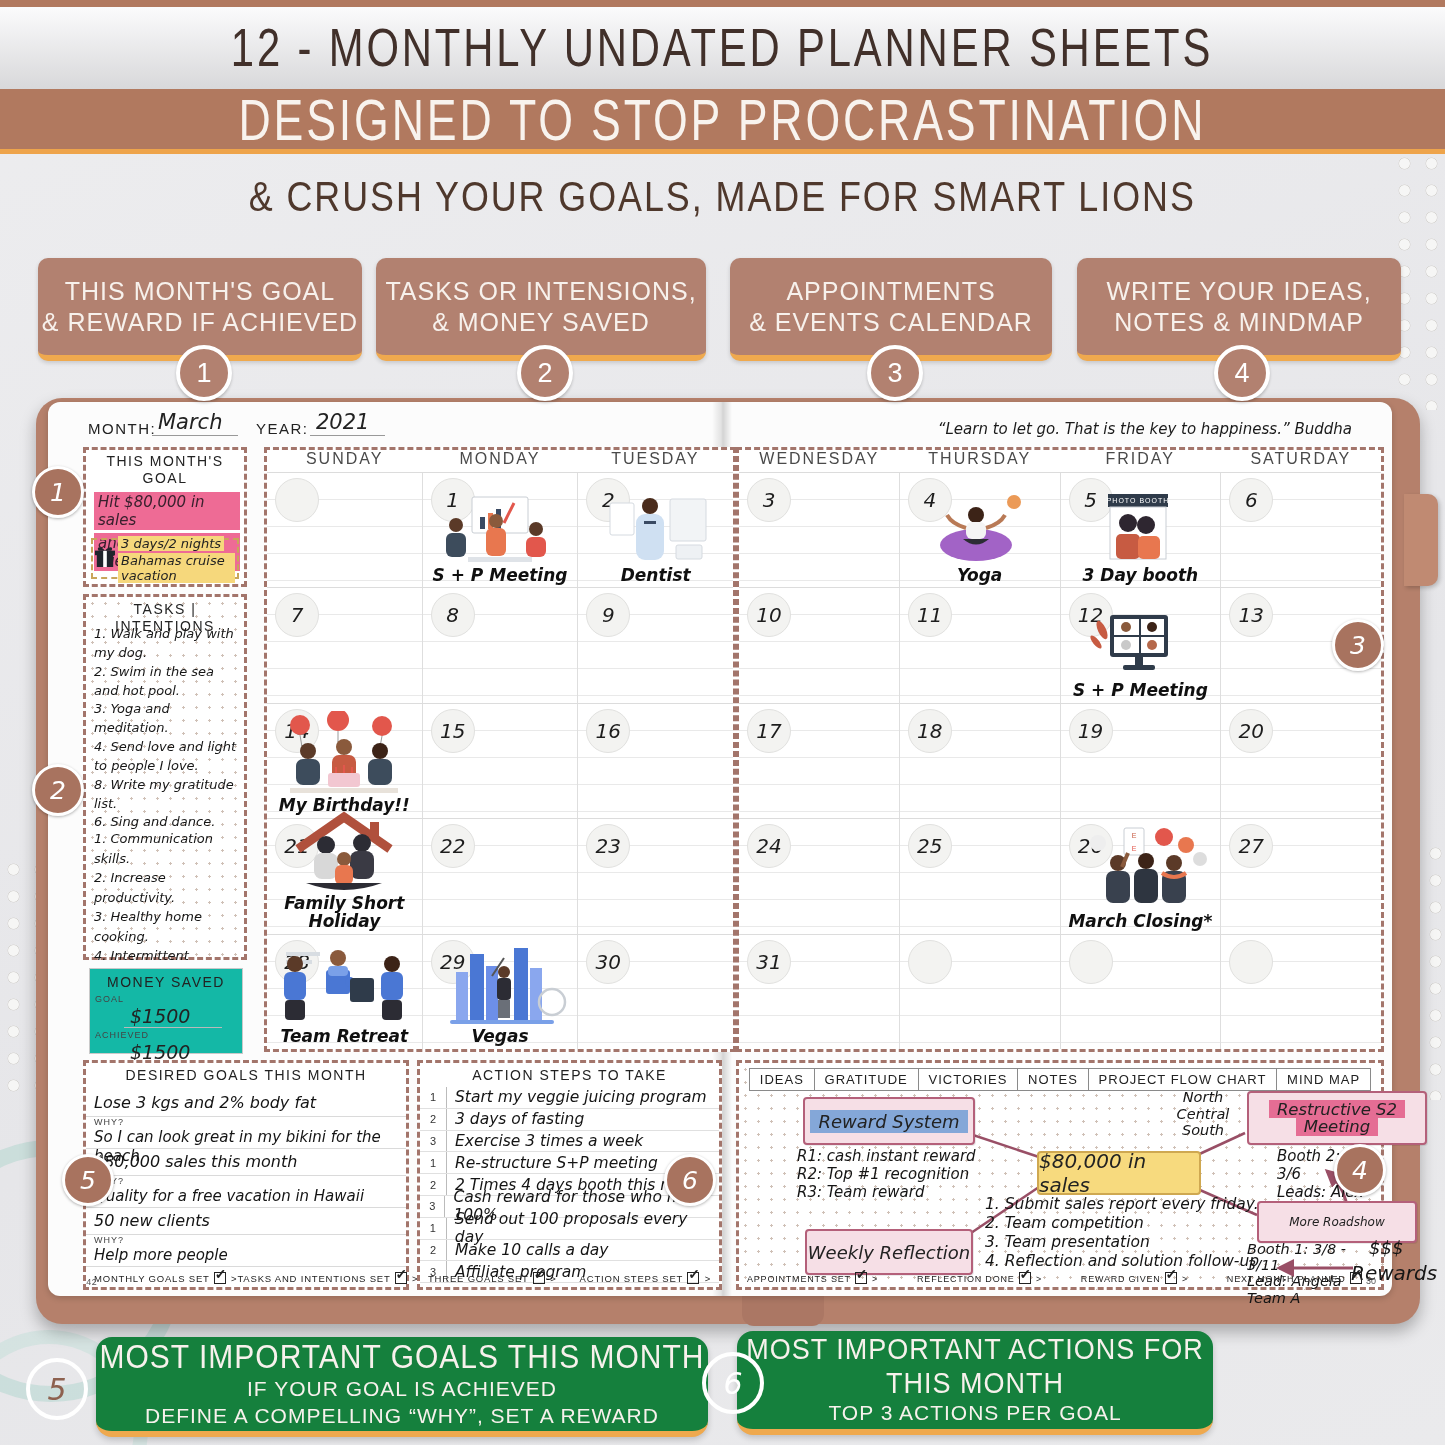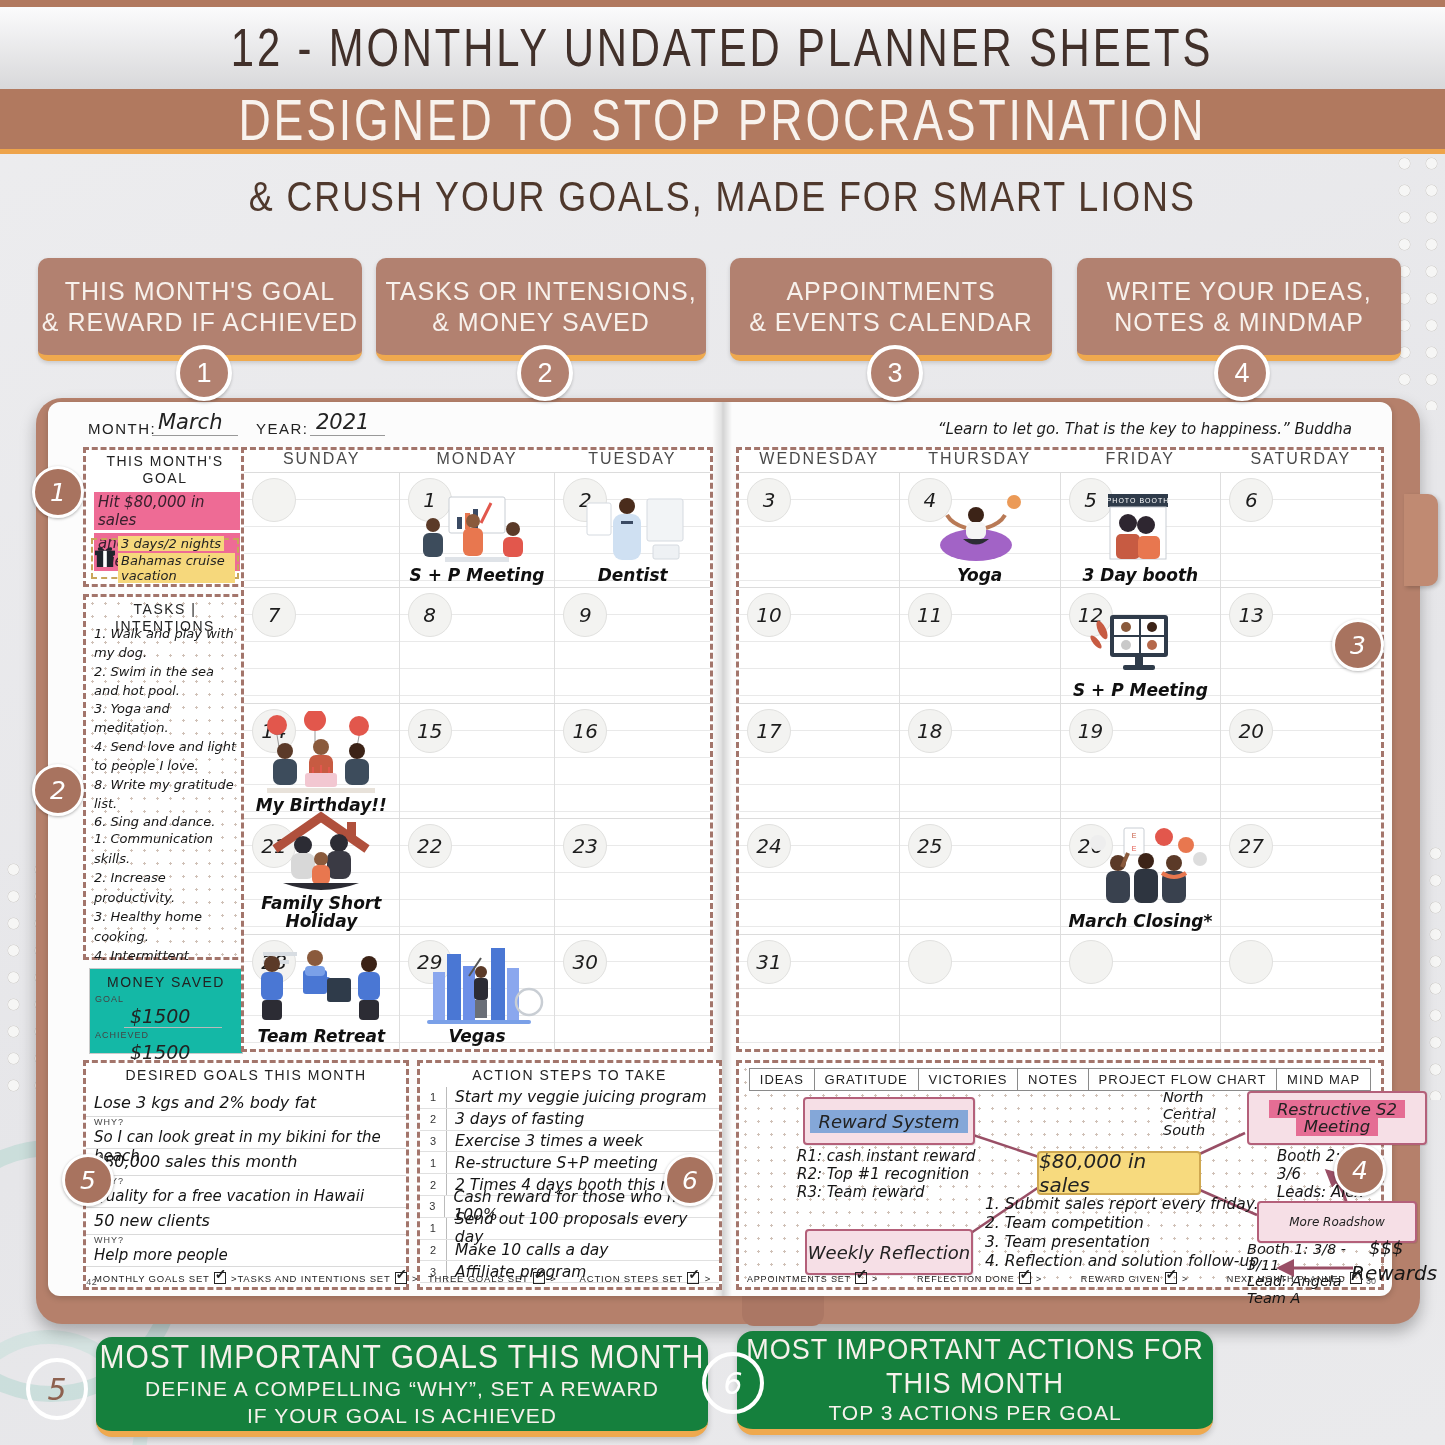--- a/index.html
+++ b/index.html
@@ -207,21 +207,21 @@
   </div>
 
   <div class="abs" style="left:41px;top:566px;width:152px;height:84px;border:1px solid #c9c9c9;background:#14b8a6;">
     <div class="sec-title" style="margin-top:5px;font-size:14px;">MONEY SAVED</div>
     <div class="tiny-label" style="margin:4px 0 0 5px;">GOAL</div>
     <div class="hand money-val">$1500</div>
     <div class="tiny-label" style="margin:1px 0 0 5px;">ACHIEVED</div>
     <div class="hand money-val">$1500</div>
   </div>
 
-  <div id="cal-left" class="abs box-dash cal" style="left:193px;top:45px;width:472px;height:605px;">
+  <div id="cal-left" class="abs box-dash cal" style="left:216px;top:45px;width:472px;height:605px;">
       <div class="cal-head">
         <span>SUNDAY</span>
         <span>MONDAY</span>
         <span>TUESDAY</span>
       </div>
       <div class="cal-body">
         <div class="cal-row">
           <div class="cal-cell">
             <div class="day-circle hand"></div>
           </div>
@@ -578,21 +578,21 @@
 
     <div class="mm-box" style="left:64px;top:34px;width:168px;height:44px;">
       <span class="mm-hl hand" style="background:#84a7d8;font-size:18px;">Reward System</span>
     </div>
     <div id="mm-rewards" class="mm-text hand" style="left:58px;top:84px;">
         <div>R1: cash instant reward</div>
         <div>R2: Top #1 recognition</div>
         <div>R3: Team reward</div>
       </div>
     <div class="mm-center hand" style="left:298px;top:88px;width:160px;height:40px;">$80,000 in sales</div>
-    <div id="mm-ncs" class="mm-text hand" style="left:424px;top:26px;width:80px;text-align:left;font-size:14.5px;">
+    <div id="mm-ncs" class="mm-text hand" style="left:424px;top:26px;width:80px;text-align:center;font-size:14.5px;">
         <div style="line-height: 1.15;">North</div>
         <div style="line-height: 1.15;">Central</div>
         <div style="line-height: 1.15;">South</div>
       </div>
     <div class="mm-box" style="left:508px;top:28px;width:176px;height:50px;flex-direction:column;">
       <span class="mm-hl hand" style="background:#e56d94;font-size:16.5px;line-height:1.05;padding-bottom:0;">Restructive S2</span>
       <span class="mm-hl hand" style="background:#e56d94;font-size:16.5px;line-height:1.05;padding-top:0;">Meeting</span>
     </div>
     <div id="mm-booth2" class="mm-text hand" style="left:538px;top:84px;">
         <div>Booth 2: 3/5 - 3/6</div>
@@ -630,21 +630,21 @@
   <div class="abs marker" style="left:-16px;top:64px;">1</div>
   <div class="abs marker" style="left:-16px;top:362px;">2</div>
   <div class="abs marker" style="left:1284px;top:217px;">3</div>
   <div class="abs marker" style="left:1286px;top:742px;">4</div>
   <div class="abs marker" style="left:14px;top:752px;">5</div>
   <div class="abs marker" style="left:616px;top:752px;">6</div>
 </div>
 
 <div class="banner" style="left:96px;top:1337px;width:612px;height:94px;">
   <div class="t">MOST IMPORTANT GOALS THIS MONTH</div>
+  <div class="s">IF YOUR GOAL IS ACHIEVED</div>
   <div class="s">DEFINE A COMPELLING “WHY”, SET A REWARD</div>
-  <div class="s">IF YOUR GOAL IS ACHIEVED</div>
 </div>
 <div class="banner-num" style="left:26px;top:1358px;color:#8d614f;">5</div>
 <div class="banner" style="left:737px;top:1331px;width:476px;height:98px;">
   <div class="t" style="font-size:27px;">MOST IMPORTANT ACTIONS FOR THIS MONTH</div>
   <div class="s">TOP 3 ACTIONS PER GOAL</div>
 </div>
 <div class="banner-num" style="left:702px;top:1352px;color:#fff;">6</div>
 
 </body></html>

